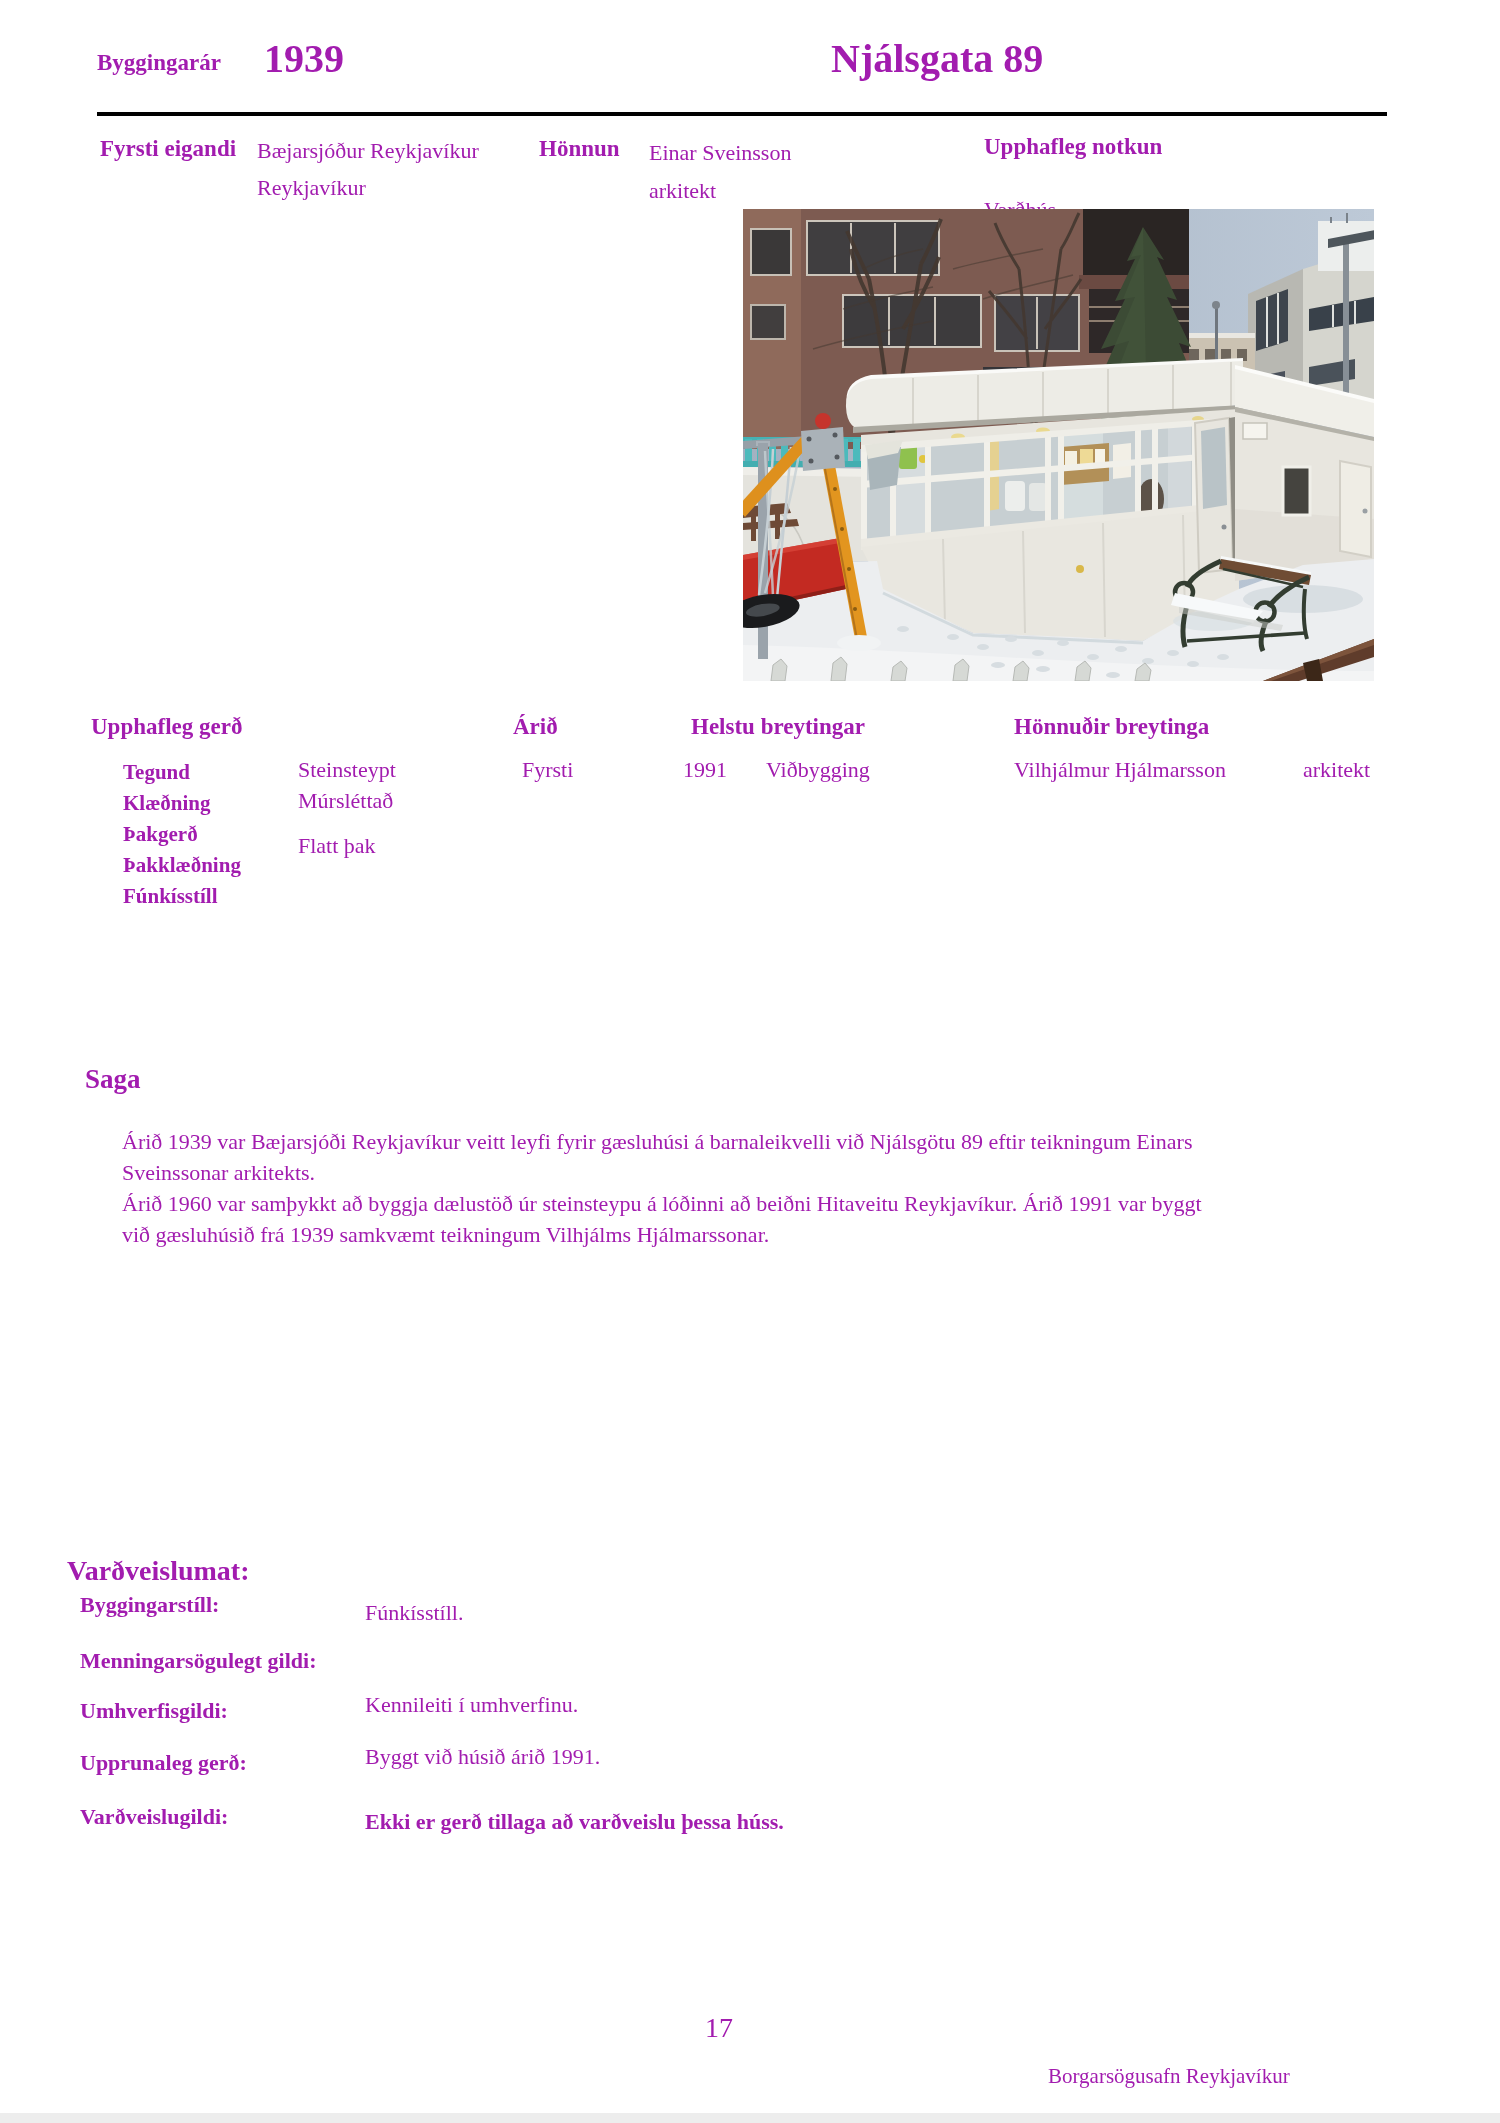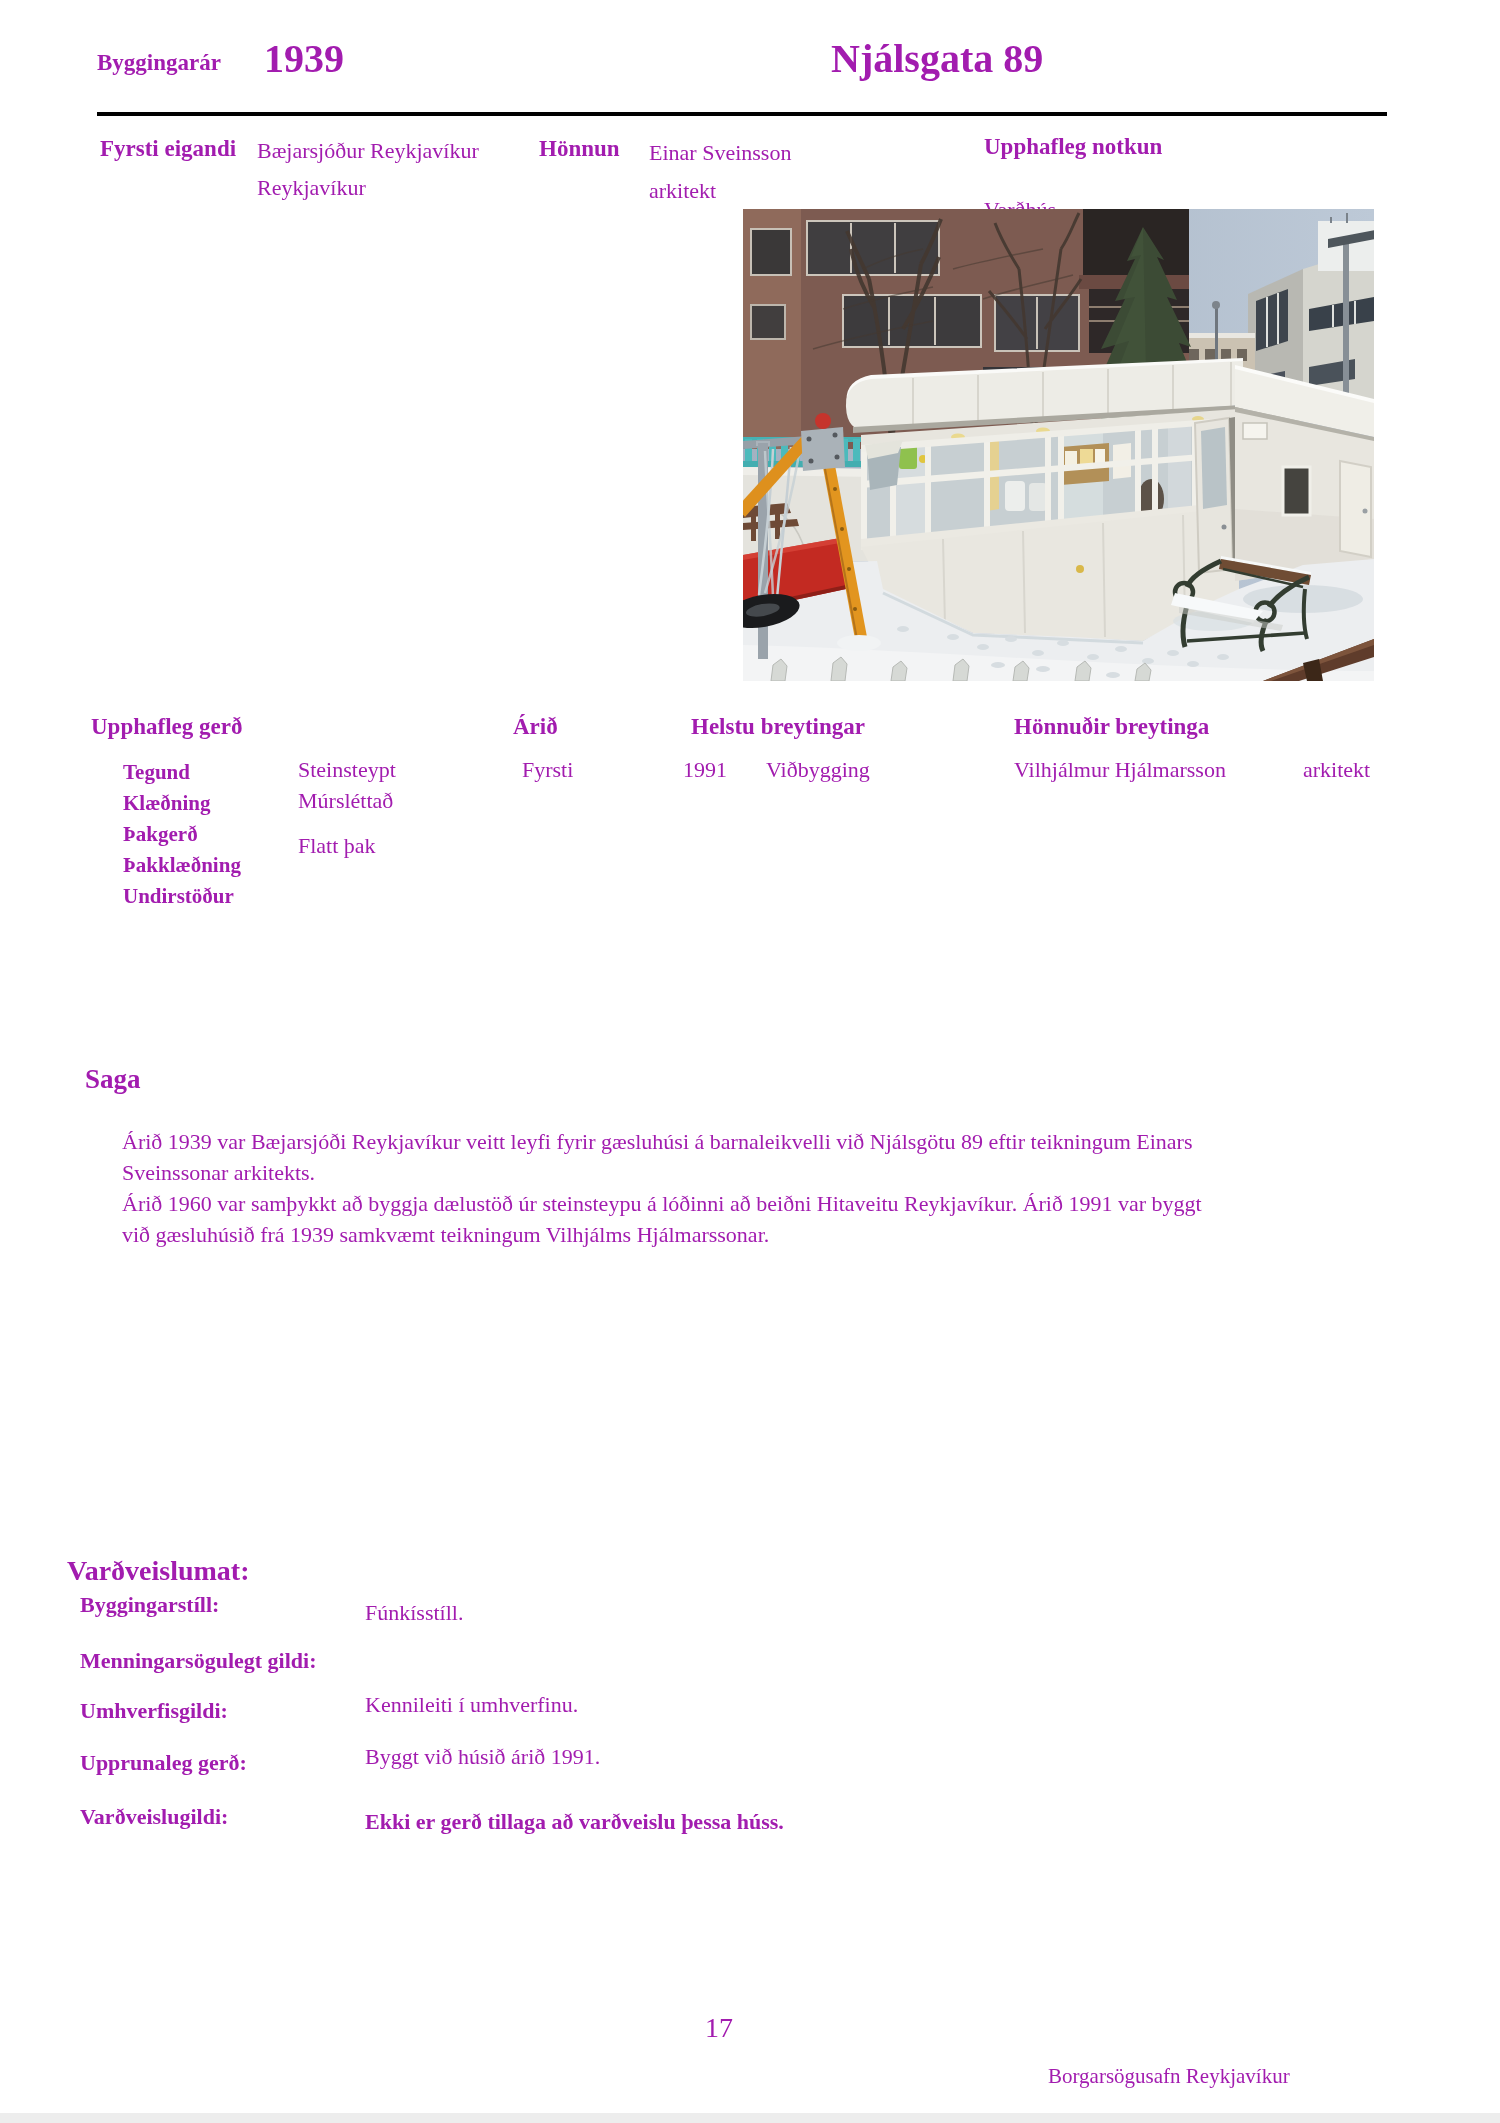--- a/index.html
+++ b/index.html
@@ -318,21 +318,21 @@
   <span class="abs b t23" style="left:1014px;top:714px;">Hönnuðir breytinga</span>
 
   <span class="abs b t21" style="left:123px;top:760px;">Tegund</span>
   <span class="abs t22" style="left:298px;top:757px;">Steinsteypt</span>
   <span class="abs b t21" style="left:123px;top:791px;">Klæðning</span>
   <span class="abs t22" style="left:298px;top:788px;">Múrsléttað</span>
   <span class="abs b t21" style="left:123px;top:822px;">Þakgerð</span>
   <span class="abs t22" style="left:298px;top:805px;margin-top:28px;">Flatt þak</span>
   <span class="abs b t21" style="left:123px;top:853px;">Þakklæðning</span>
   <span class="abs t22" style="left:298px;top:850px;"></span>
-  <span class="abs b t21" style="left:123px;top:884px;">Undirstöður</span>
+  <span class="abs b t21" style="left:123px;top:884px;">Fúnkísstíll</span>
   <span class="abs t22" style="left:298px;top:881px;"></span>
 
   <span class="abs t22" style="left:522px;top:757px;">Fyrsti</span>
   <span class="abs t22" style="left:683px;top:757px;">1991</span>
   <span class="abs t22" style="left:766px;top:757px;">Viðbygging</span>
   <span class="abs t22" style="left:1014px;top:757px;">Vilhjálmur Hjálmarsson</span>
   <span class="abs t22" style="left:1303px;top:757px;">arkitekt</span>
 
   <span class="abs b t27" style="left:85px;top:1064px;">Saga</span>
   <div class="abs t22 saga-text" style="left:122px;top:1126px;width:1345px;white-space:pre-line;">Árið 1939 var Bæjarsjóði Reykjavíkur veitt leyfi fyrir gæsluhúsi á barnaleikvelli við Njálsgötu 89 eftir teikningum Einars

